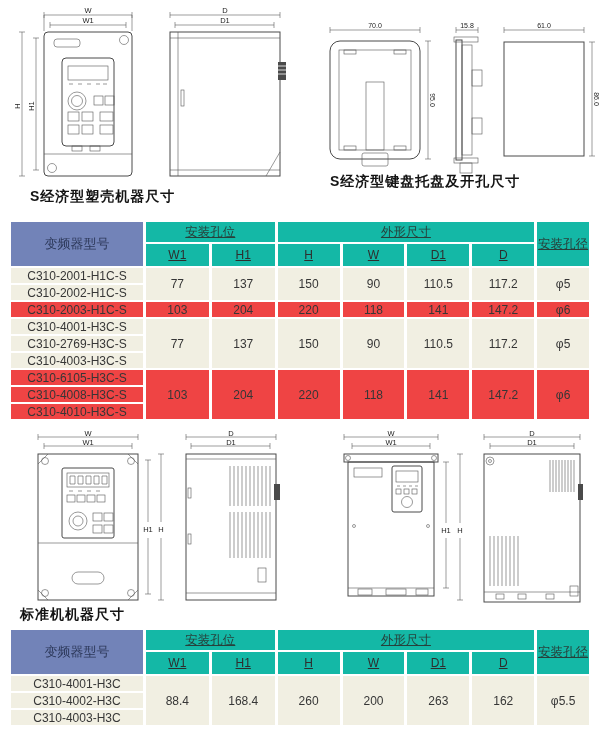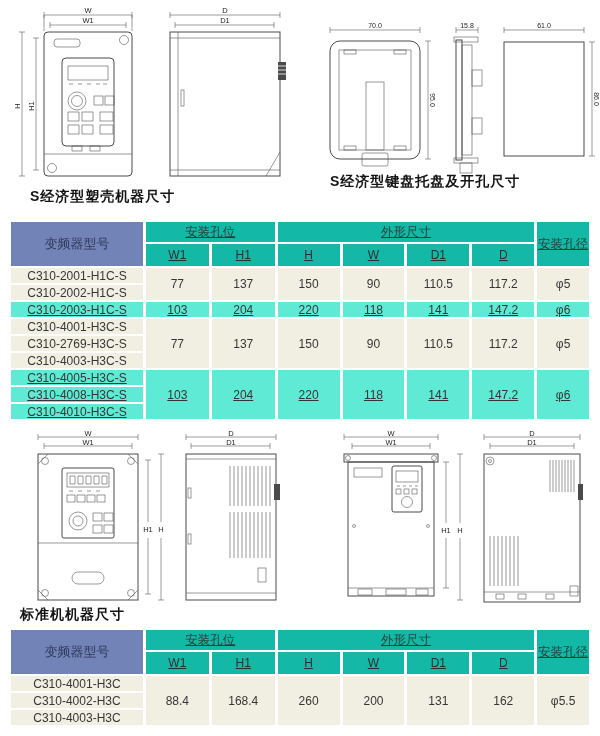--- a/index.html
+++ b/index.html
@@ -20,21 +20,21 @@
   
   .dimtable{position:absolute;left:8px;width:584px;table-layout:fixed;
             border-collapse:separate;border-spacing:3px 2px;}
   .dimtable th,.dimtable td{padding:0;margin:0;text-align:center;
             vertical-align:middle;font-weight:normal;overflow:hidden;white-space:nowrap;}
   .hblue{background:#7283b8;color:#2c3859;font-size:13px;}
   .hteal{background:#14b8a6;color:#27403b;font-size:12.5px;text-decoration:underline;}
   .sub{font-size:12px;color:#2e2e2e;}
   .dimtable td{font-size:12px;color:#363636;}
   .c{background:#f1efe2;}
-  .l{background:#5eead4;text-decoration:underline;}
+  .l{background:#ef4444;}
   tr.hr1{height:20px;margin-left:16px;} tr.hr2{height:22px;} tr.dr{height:15px;}
 </style>
 </head>
 <body>
 
 <div class="page">
 
   <svg style="left:10px;top:4px" width="152" height="182" viewBox="0 0 152 182">
     <g>
       <line class="dim" x1="34" y1="11" x2="122" y2="11"></line>
@@ -236,21 +236,21 @@
       <td class="c" rowspan="3">117.2</td>
       <td class="c" rowspan="3">φ5</td>
     </tr>
     <tr class="dr">
       <td class="c">C310-2769-H3C-S</td>
     </tr>
     <tr class="dr">
       <td class="c">C310-4003-H3C-S</td>
     </tr>
     <tr class="dr">
-      <td class="l">C310-4005-H3C-S</td>
+      <td class="l">C310-6105-H3C-S</td>
       <td class="l" rowspan="3">103</td>
       <td class="l" rowspan="3">204</td>
       <td class="l" rowspan="3">220</td>
       <td class="l" rowspan="3">118</td>
       <td class="l" rowspan="3">141</td>
       <td class="l" rowspan="3">147.2</td>
       <td class="l" rowspan="3">φ6</td>
     </tr>
     <tr class="dr">
       <td class="l">C310-4008-H3C-S</td>
@@ -448,21 +448,21 @@
       <th class="hteal sub">W</th>
       <th class="hteal sub">D1</th>
       <th class="hteal sub">D</th>
     </tr>
     <tr class="dr">
       <td class="c">C310-4001-H3C</td>
       <td class="c" rowspan="3">88.4</td>
       <td class="c" rowspan="3">168.4</td>
       <td class="c" rowspan="3">260</td>
       <td class="c" rowspan="3">200</td>
-      <td class="c" rowspan="3">131</td>
+      <td class="c" rowspan="3">263</td>
       <td class="c" rowspan="3">162</td>
       <td class="c" rowspan="3">φ5.5</td>
     </tr>
     <tr class="dr">
       <td class="c">C310-4002-H3C</td>
     </tr>
     <tr class="dr">
       <td class="c">C310-4003-H3C</td>
     </tr>
   </tbody>

